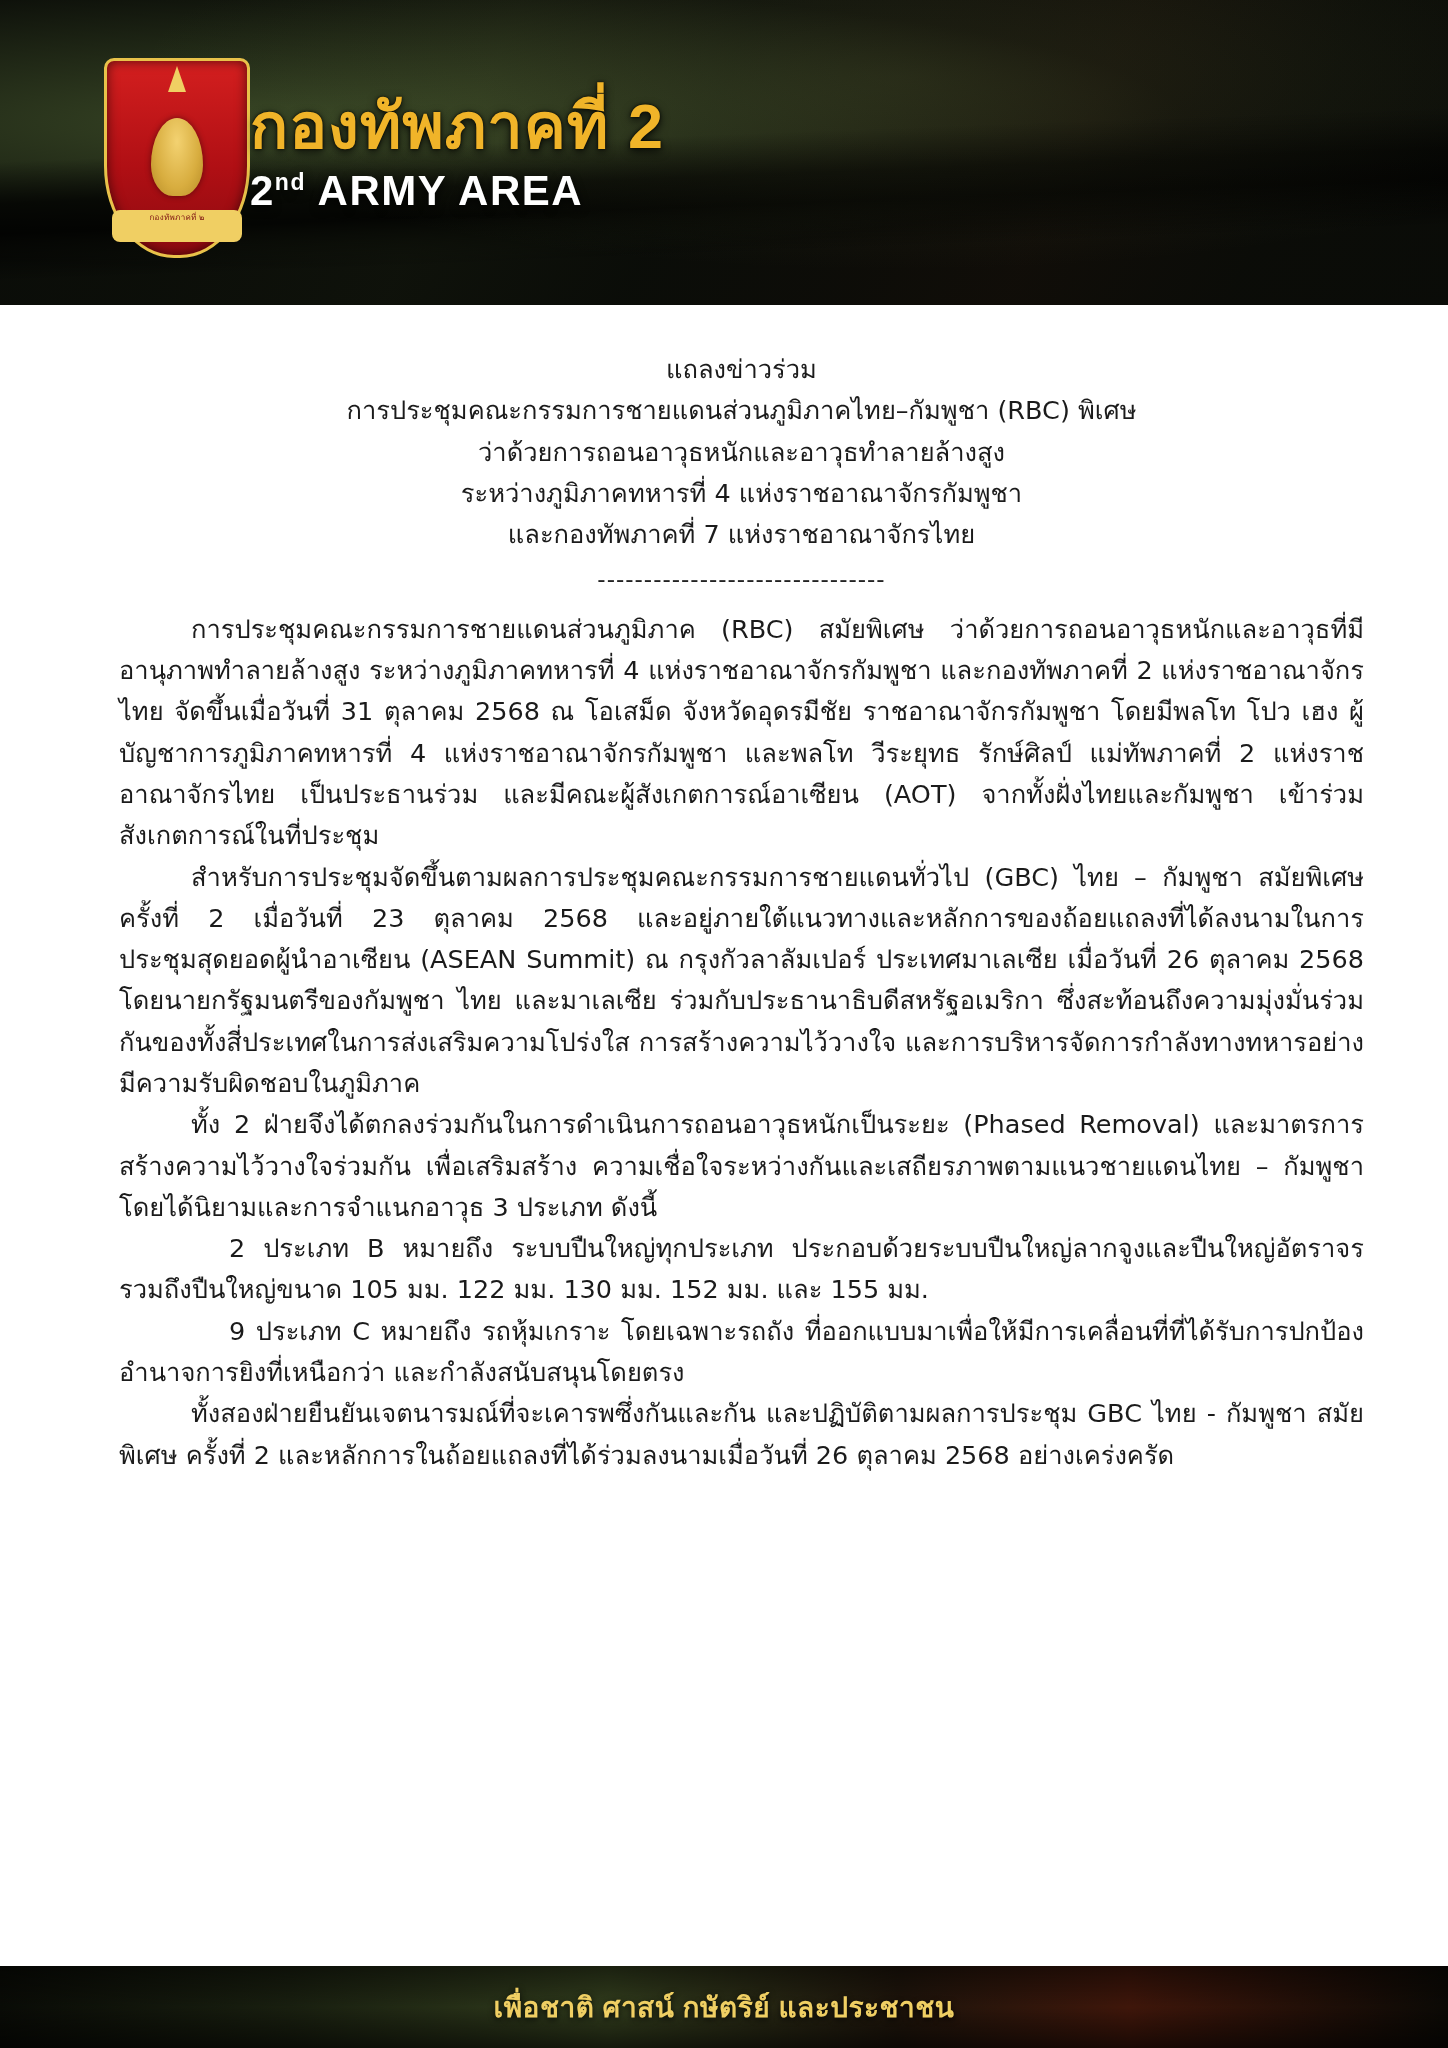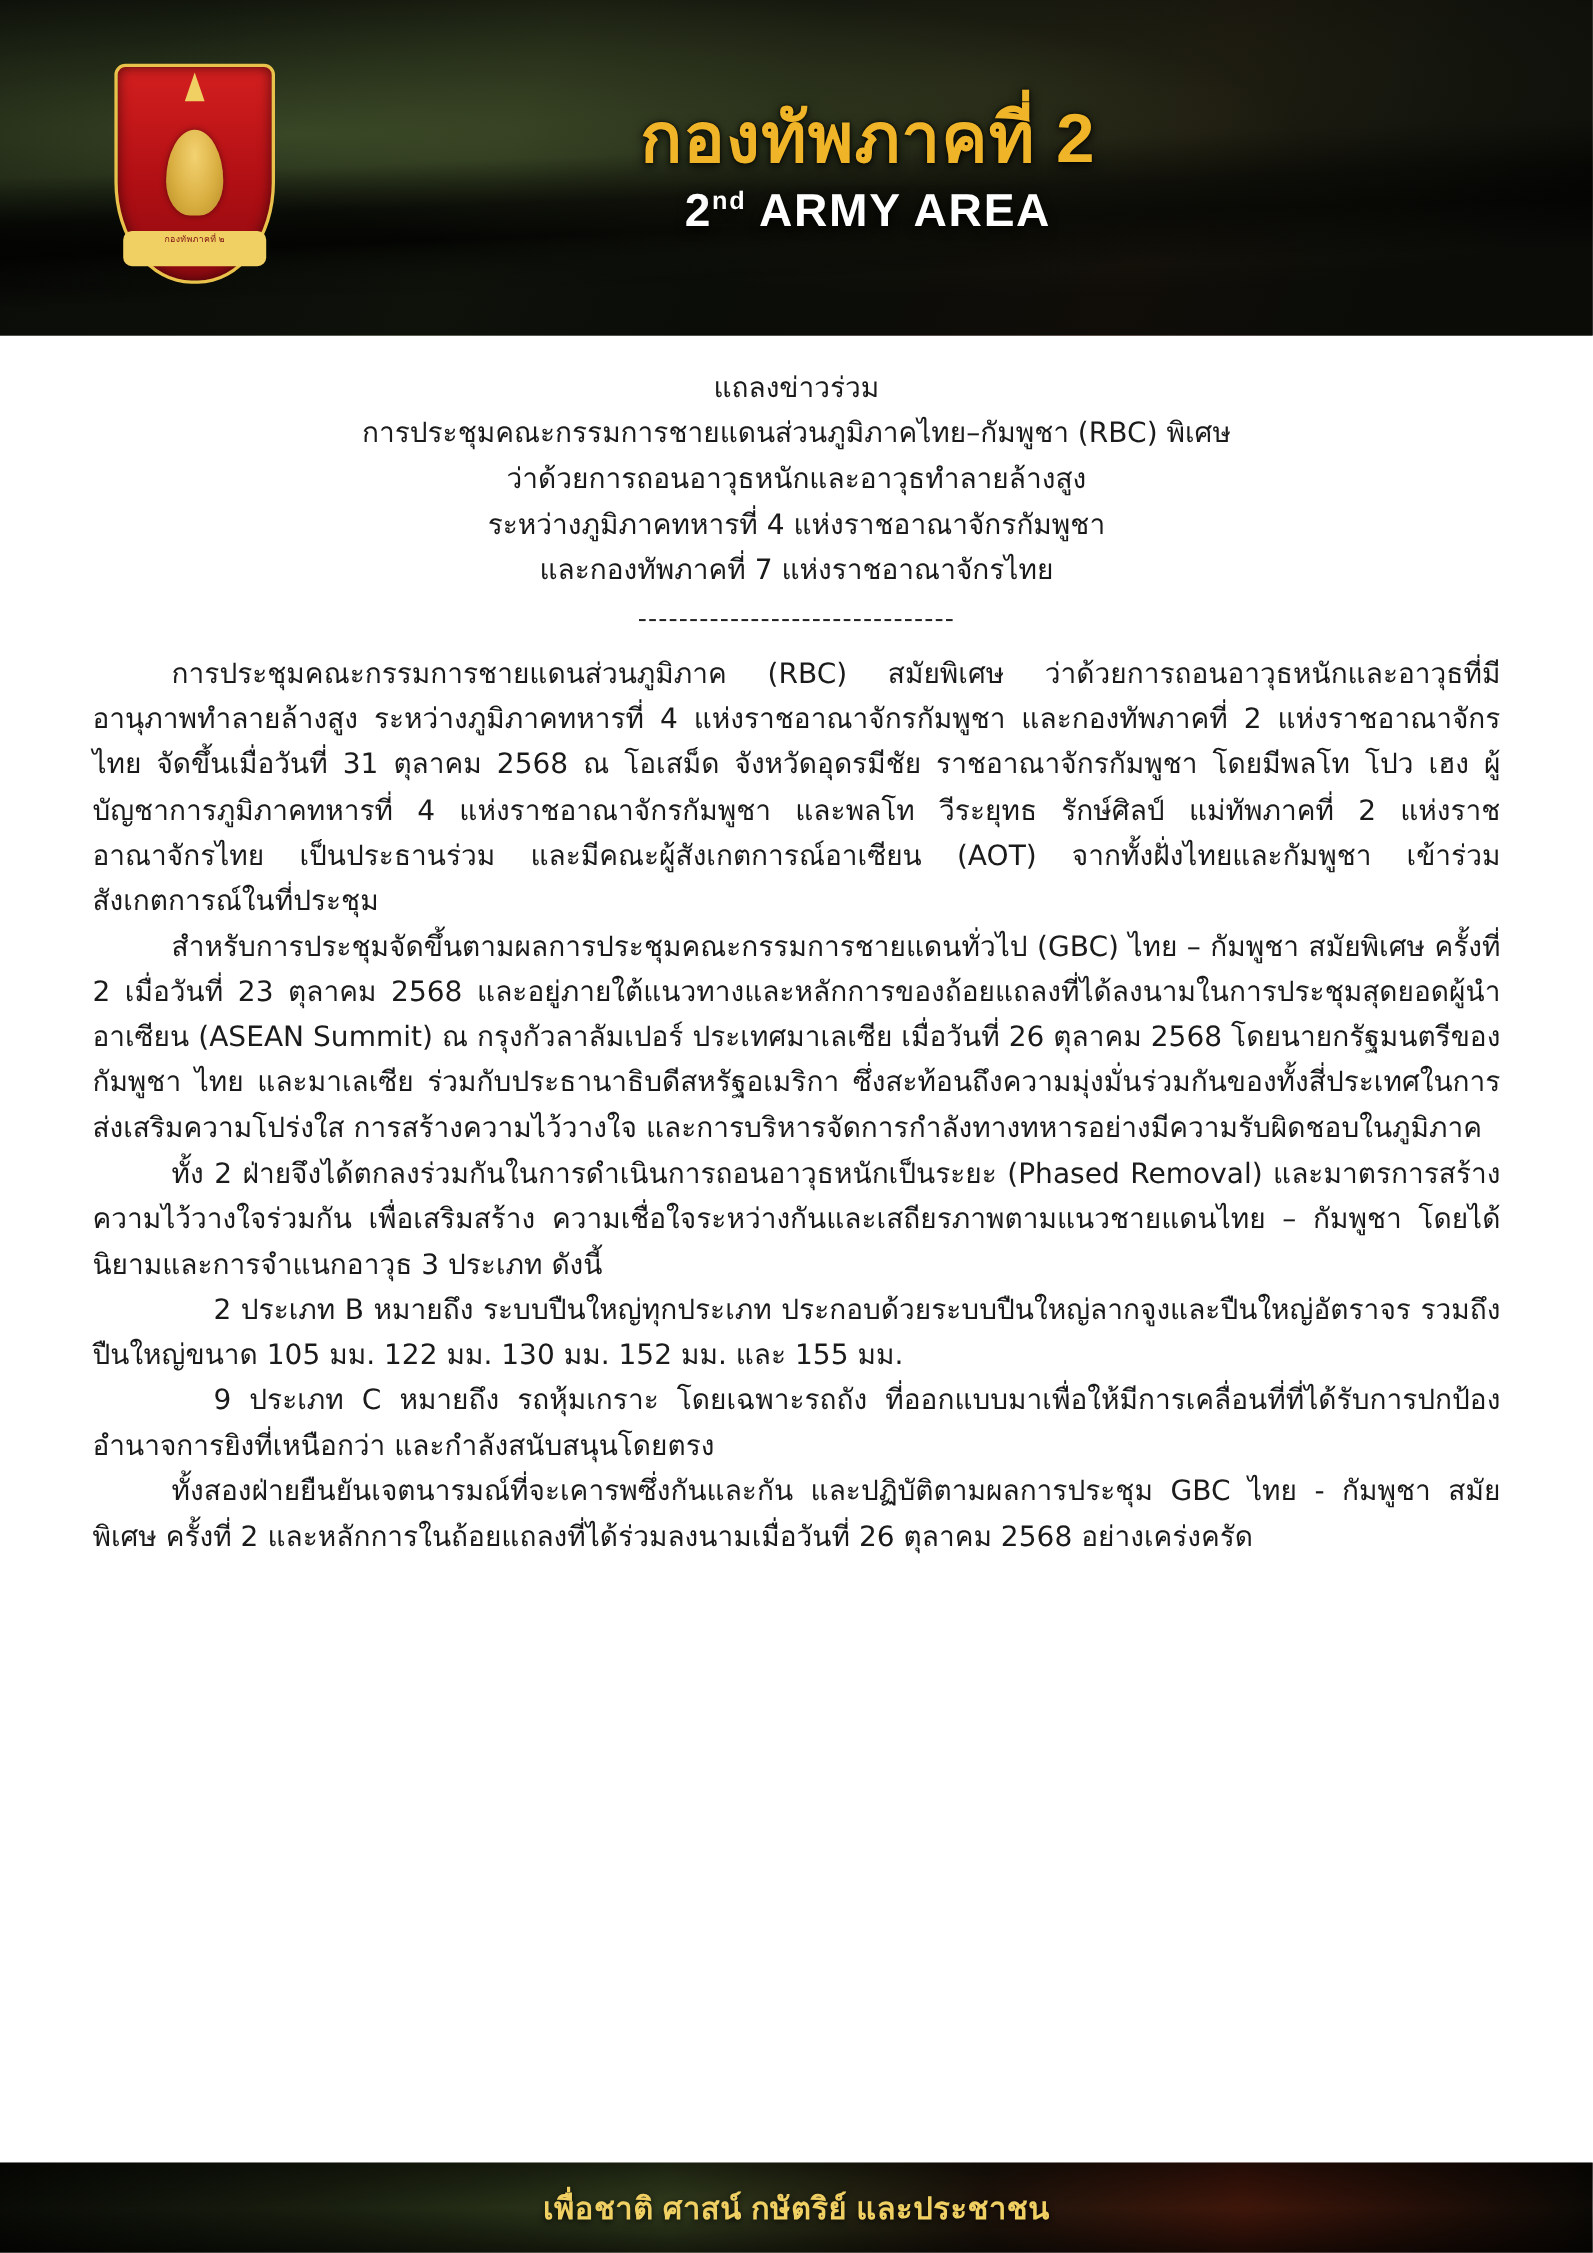--- a/index.html
+++ b/index.html
@@ -109,21 +109,20 @@
     font-size: 8px;
     line-height: 16px;
     text-align: center;
     letter-spacing: 0.3px;
     overflow: hidden;
     white-space: nowrap;
     font-family: Liberation Serif, serif;
   }
   .header-titles {
     flex: 1 1 auto;
-    text-align: center;
     margin-right: 120px;
     position: relative;
     z-index: 4;
   }
   .title-th {
     font-size: 63px;
     font-weight: bold;
     color: #f0b429;
     letter-spacing: 1px;
     text-shadow: 0 3px 10px rgba(0,0,0,0.85), 0 0 3px rgba(0,0,0,0.9);
@@ -138,26 +137,27 @@
     margin-top: 4px;
   }
   .title-en sup {
     font-size: 23px;
     vertical-align: super;
   }
 
   
   .content {
     flex: 1 1 auto;
-    padding: 28px 84px 10px 84px;
+    padding: 44px 84px 10px 84px;
     color: #1b1b1b;
     font-size: 25.5px;
     line-height: 1.62;
     font-family: "DejaVu Sans", "Liberation Sans", sans-serif;
     overflow: hidden;
+    margin-left: 35px;
   }
   .headline {
     text-align: center;
     font-size: 25.5px;
     line-height: 1.62;
   }
   .headline div {
     white-space: nowrap;
   }
   .divider {

